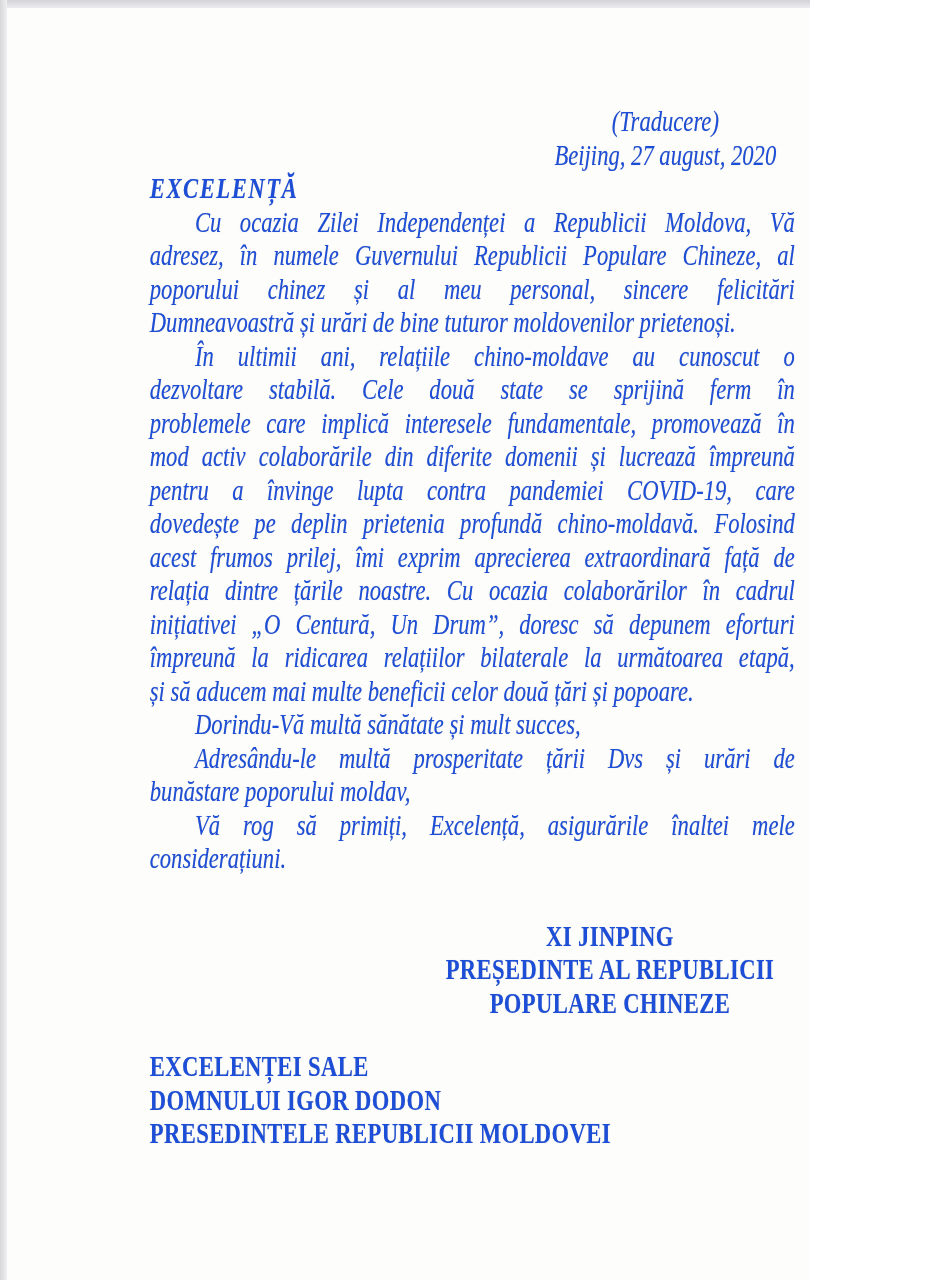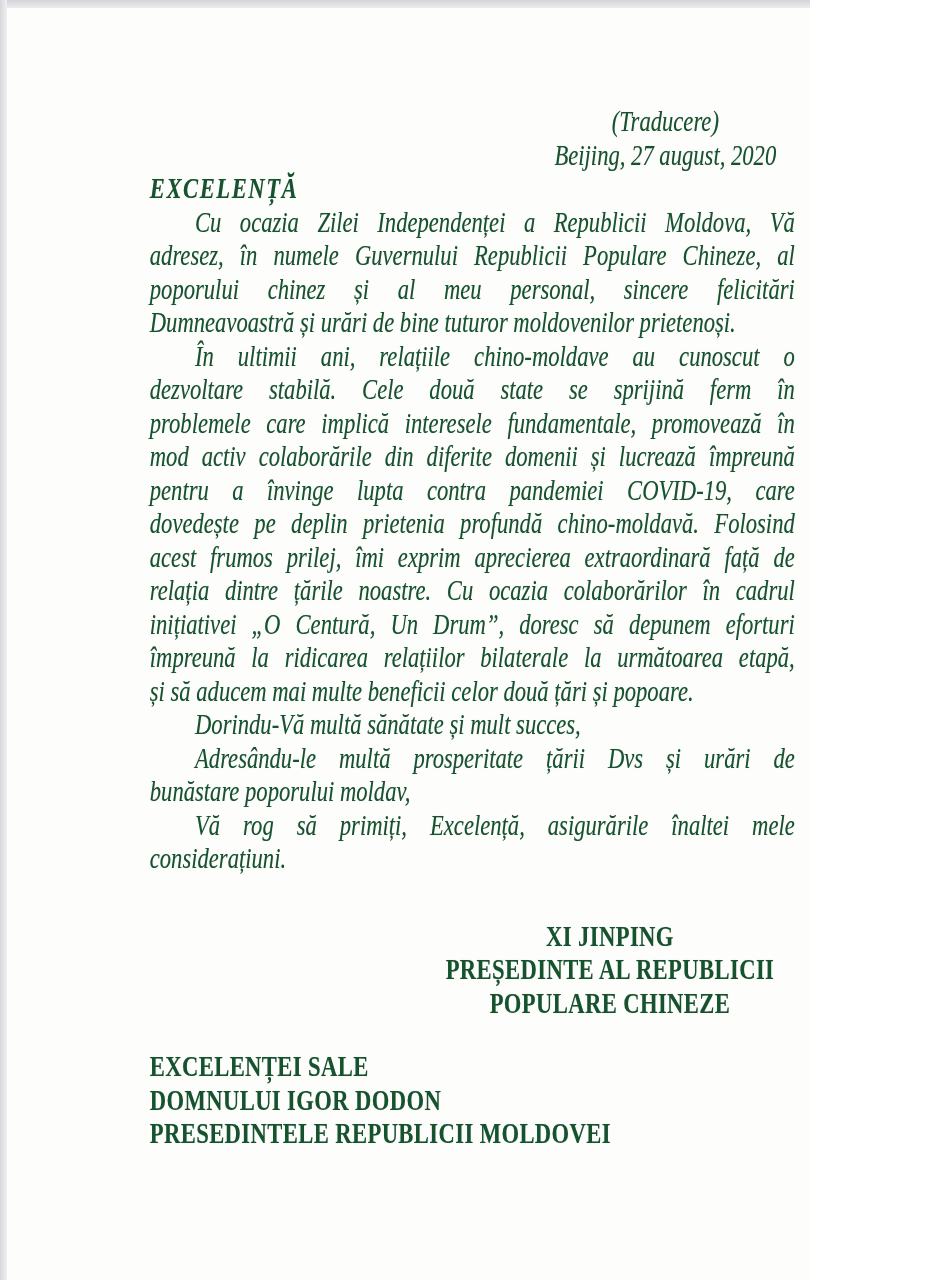--- a/index.html
+++ b/index.html
@@ -2,21 +2,21 @@
 <html><head>
 <meta charset="utf-8">
 <style>
   html,body { margin:0; padding:0; background:#ffffff; }
   .page {
     position:relative;
     width:810px; height:1280px;
     background:#fdfdfc;
     overflow:hidden;
     font-family:"Liberation Serif","DejaVu Serif",serif;
-    color:#14532d;
+    color:#1d4ed8;
   }
   
   .edge-top   { position:absolute; top:0; left:0; width:935px; height:8px;
                 background:linear-gradient(#d4d4d8,#ececef); }
   .edge-left  { position:absolute; top:0; left:0; width:7px; height:1280px;
                 background:linear-gradient(90deg,#d7d7da,#f0f0f3); }
   .edge-right-line { position:absolute; top:0; left:921px; width:2px; height:1280px; background:#d2d2da; }
   .edge-right-band { position:absolute; top:0; left:923px; width:12px; height:1280px; background:#f1f1f5; }
 
   

